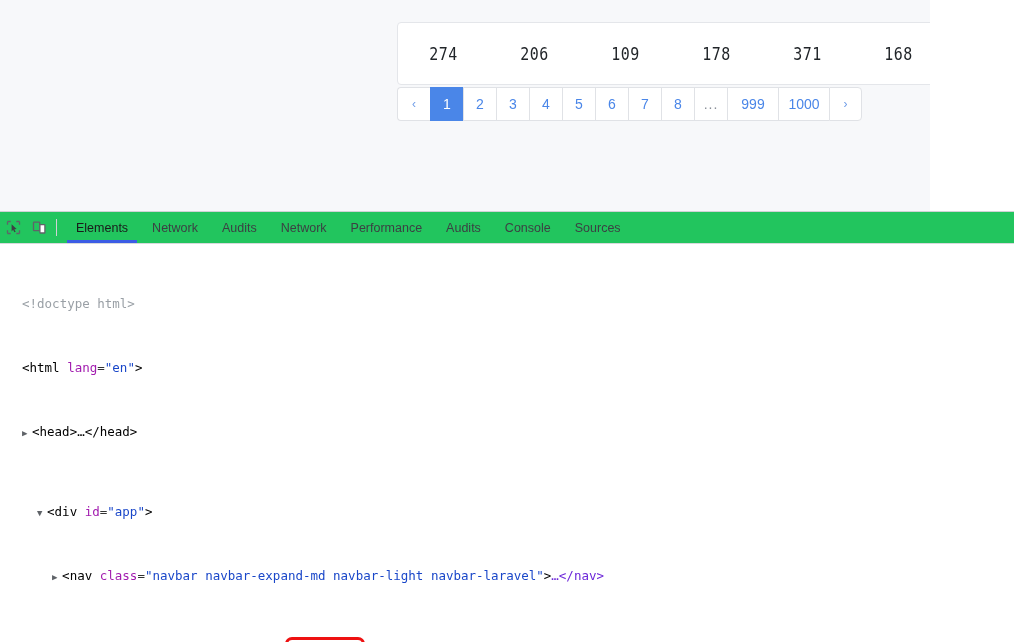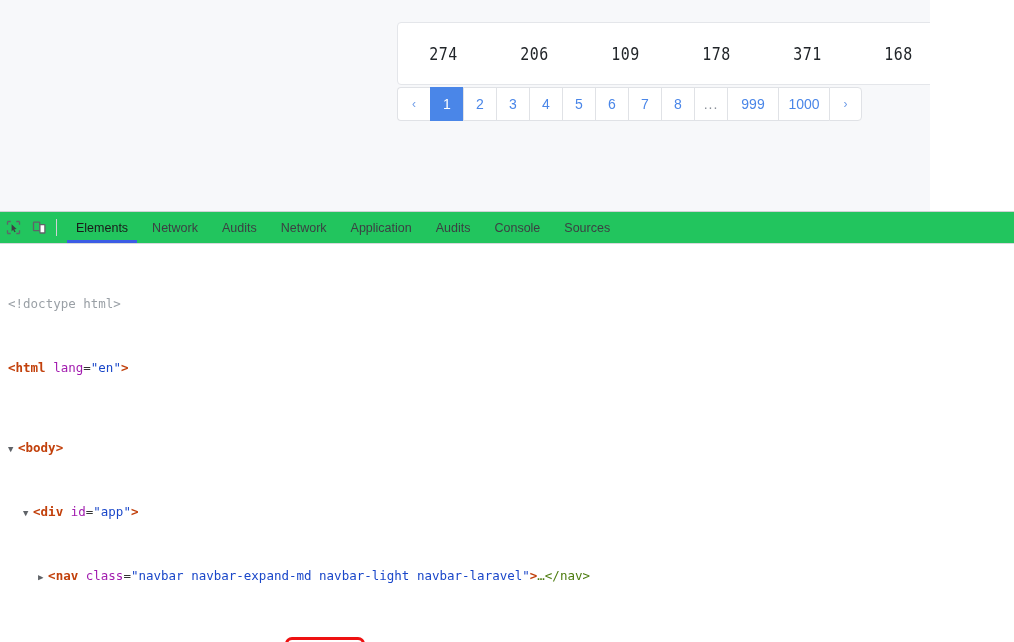--- a/index.html
+++ b/index.html
@@ -176,37 +176,37 @@
     font-size: 12.5px;
     line-height: 16px;
     color: #333333;
     white-space: pre;
   }
 
   .dom-row {
     position: relative;
     height: 16px;
     line-height: 16px;
-    padding-left: 8px;
+    padding-left: 22px;
     white-space: pre;
   }
 
   .twisty {
     display: inline-block;
     width: 10px;
     color: #5f6368;
     font-size: 9px;
   }
 
   .doctype { color: #9aa0a6; }
-  .tag     { color: #c2410c; font-weight: bold; }
+  .tag     { color: #000000; }
   .attrn   { color: #a21caf; }
   .attrv   { color: #1a47c9; }
   .txt     { color: #333333; }
-  .ellip   { color: #4d7c0f; }
+  .ellip   { color: #6d28d9; }
 
   
   #annot-box {
     position: absolute;
     left: 285px;
     top: 425px;
     width: 80px;
     height: 36px;
     border: 3px solid #ee1111;
     border-radius: 7px;
@@ -266,34 +266,34 @@
           <rect x="1.5" y="2.2" width="6.2" height="8.4" rx="0.6" fill="none" stroke="#5f6368" stroke-width="1.3"></rect>
           <rect x="7.9" y="4.6" width="5.0" height="8.4" rx="0.6" fill="#ffffff" stroke="#5f6368" stroke-width="1.3"></rect>
         </svg>
       </div>
       <div class="dt-sep"></div>
 
       <div class="dt-tab active">Elements</div>
       <div class="dt-tab">Network</div>
       <div class="dt-tab">Audits</div>
       <div class="dt-tab">Network</div>
-      <div class="dt-tab">Application</div>
+      <div class="dt-tab">Performance</div>
       <div class="dt-tab">Audits</div>
       <div class="dt-tab">Console</div>
       <div class="dt-tab">Sources</div>
     </div>
 
     <div id="dom-tree">
 
       <div class="dom-row"><span class="doctype">&lt;!doctype html&gt;</span></div>
 
       <div class="dom-row"><span class="tag">&lt;html</span><span class="txt"> </span><span class="attrn">lang</span><span class="txt">=</span><span class="attrv">"en"</span><span class="tag">&gt;</span></div>
 
-
-      <div class="dom-row"><span class="twisty">▼</span><span class="tag">&lt;body&gt;</span></div>
+      <div class="dom-row"><span class="twisty">▶</span><span class="tag">&lt;head&gt;…&lt;/head&gt;</span></div>
+
 
       <div class="dom-row"><span class="txt">  </span><span class="twisty">▼</span><span class="tag">&lt;div</span><span class="txt"> </span><span class="attrn">id</span><span class="txt">=</span><span class="attrv">"app"</span><span class="tag">&gt;</span></div>
 
       <div class="dom-row"><span class="txt">    </span><span class="twisty">▶</span><span class="tag">&lt;nav</span><span class="txt"> </span><span class="attrn">class</span><span class="txt">=</span><span class="attrv">"navbar navbar-expand-md navbar-light navbar-laravel"</span><span class="tag">&gt;</span><span class="ellip">…&lt;/nav&gt;</span></div>
 
       
 
       
 
       

